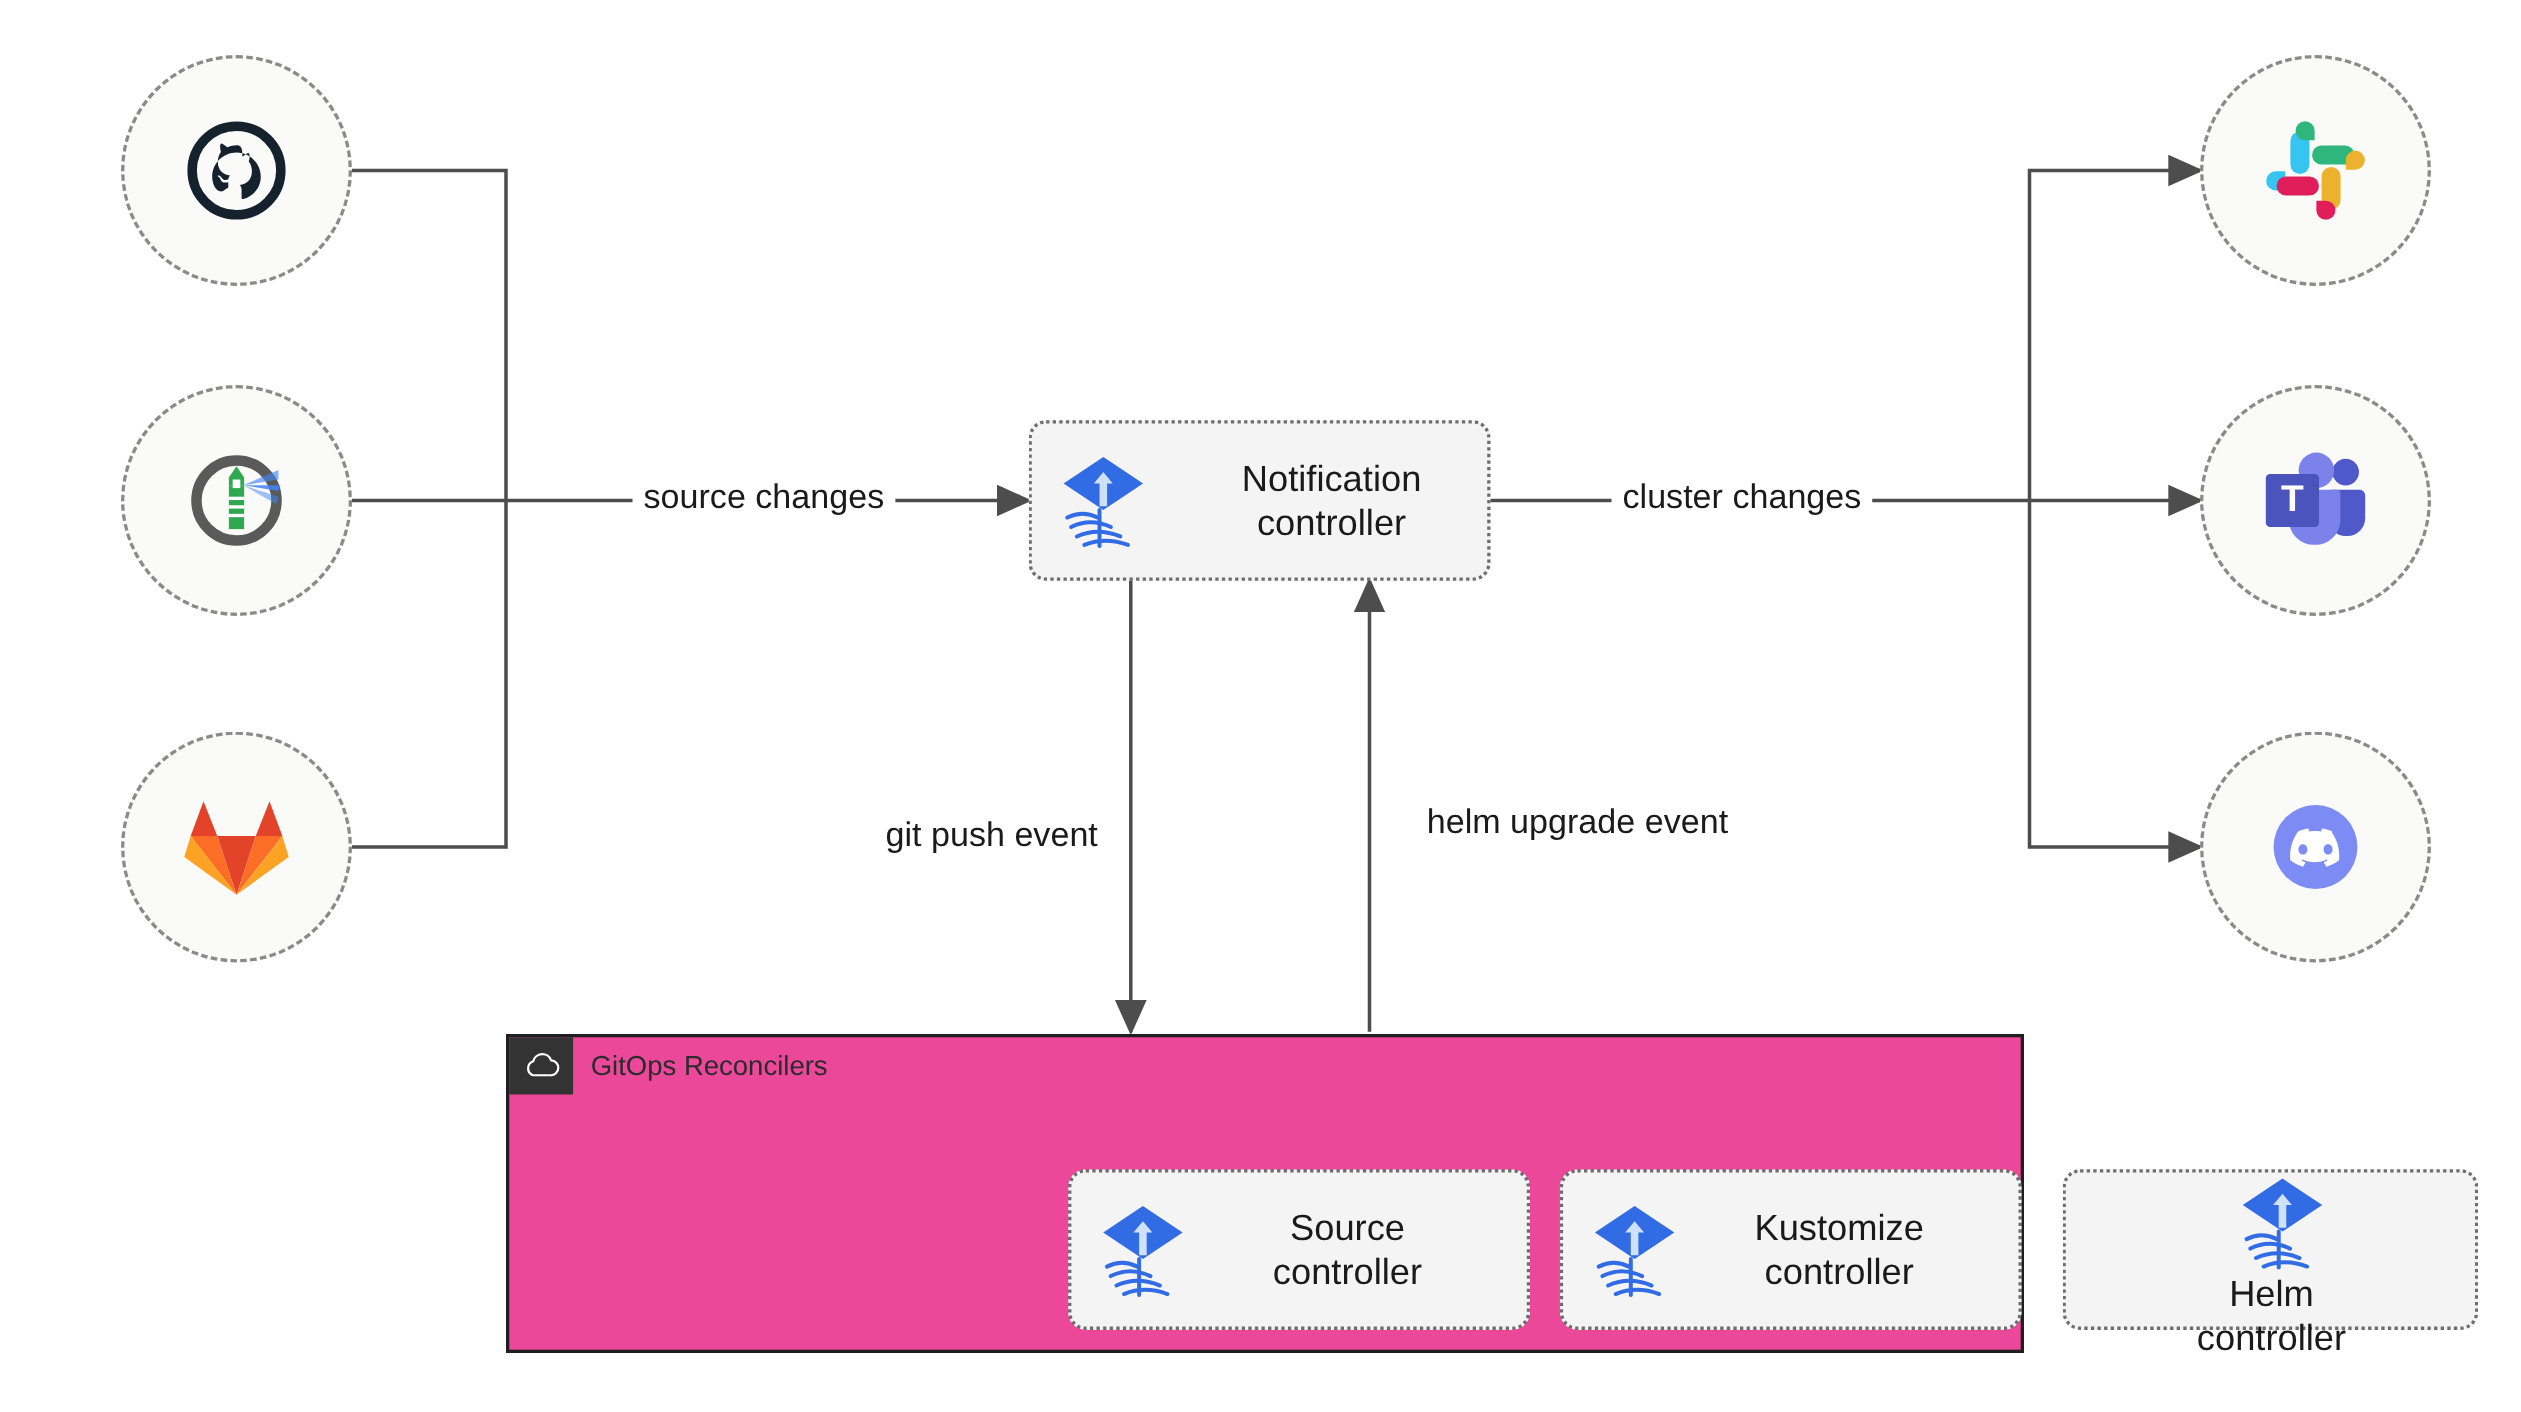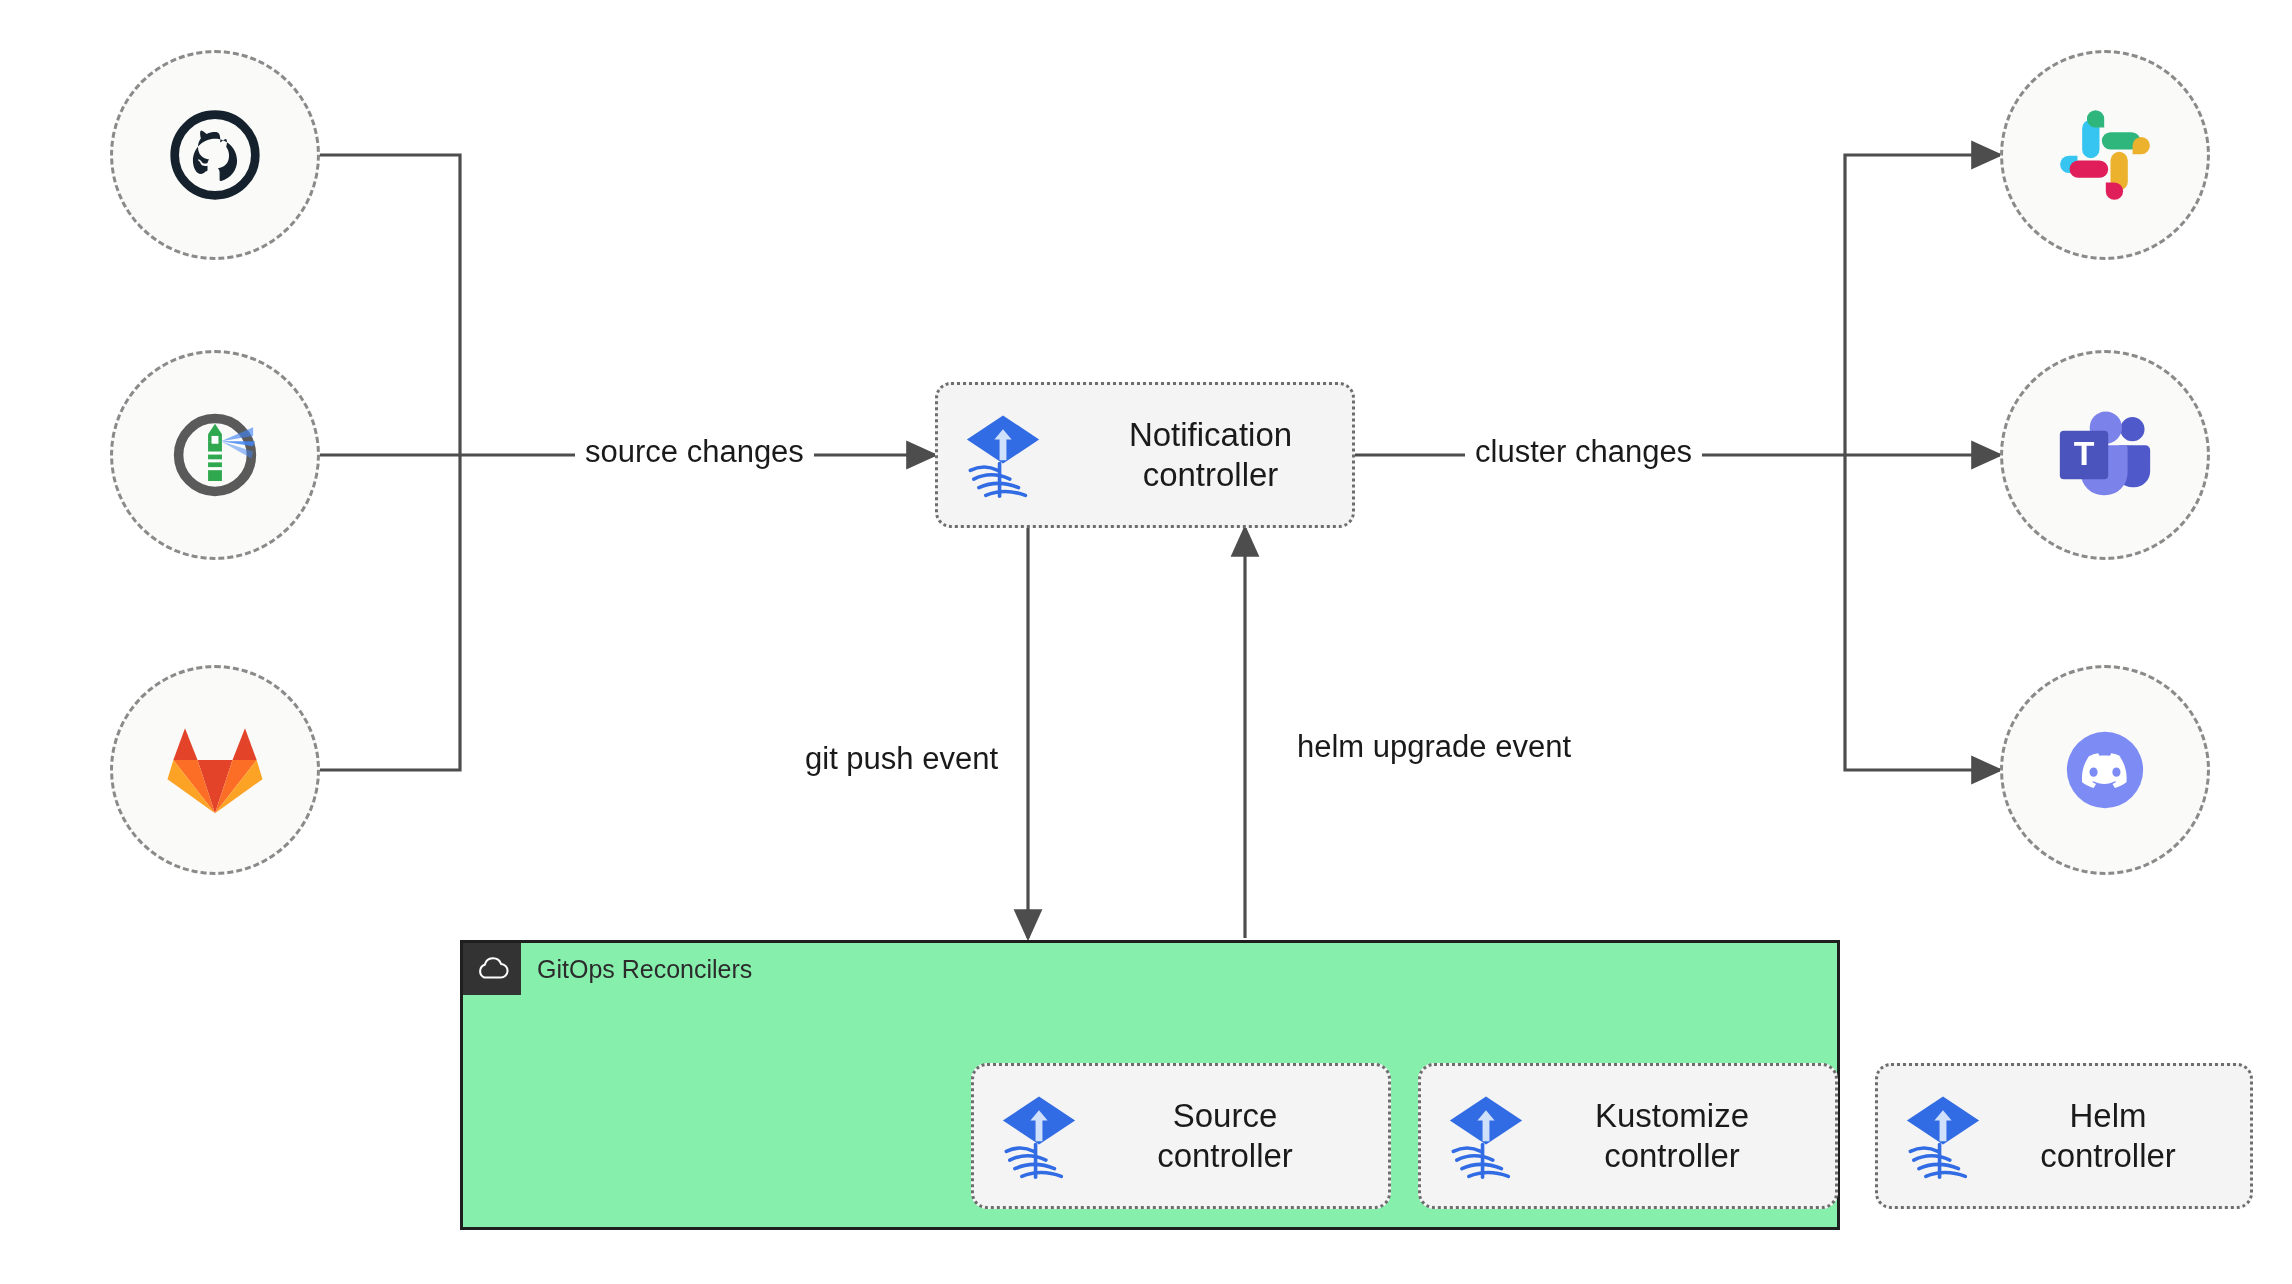--- a/index.html
+++ b/index.html
@@ -41,21 +41,21 @@
     color:#1a1a1a;
     padding-right:20px;
     white-space:pre-line;
   }
 
   
   #gitops-container{
     position:absolute;
     left:460px;top:940px;width:1380px;height:290px;
     border:3px solid #1f1f1f;
-    background:#86efac;
+    background:#ec4899;
     box-sizing:border-box;
   }
   #gitops-titlebar{
     position:absolute;left:0;top:0;height:52px;
     display:flex;align-items:center;
   }
   #gitops-icon-box{
     width:58px;height:52px;background:#333333;
     display:flex;align-items:center;justify-content:center;
   }
@@ -243,21 +243,21 @@
             <path d="M16 80 Q36 70 58 80"></path>
           <path d="M22 90 Q44 80 68 90"></path>
             <path d="M30 99 Q52 90 76 99"></path>
           <path d="M46 62 L46 100"></path>
         </g>
       </svg>
       <div class="ctrl-label">Kustomize
 controller</div>
     </div>
 
-    <div class="ctrl-box" style="left:0;top:0;width:378px;height:146px;transform:translate(1412px,120px);position:absolute;">
+    <div class="ctrl-box" style="left:0;top:0;width:378px;height:146px;transform:translate(1412px,120px);position:absolute;flex-direction:column;">
       <svg class="ctrl-logo" viewBox="0 0 100 104">
         <path d="M50 6 L92 34 L50 62 L8 34 Z" fill="#326ce5"></path>
         <path d="M50 22 L60 34 L54 34 L54 58 L46 58 L46 34 L40 34 Z" fill="#cfe0fb"></path>
         <g stroke="#326ce5" stroke-width="4.2" fill="none" stroke-linecap="round">
           <path d="M12 70 Q28 62 44 70"></path>
             <path d="M16 80 Q36 70 58 80"></path>
           <path d="M22 90 Q44 80 68 90"></path>
             <path d="M30 99 Q52 90 76 99"></path>
           <path d="M46 62 L46 100"></path>
         </g>

